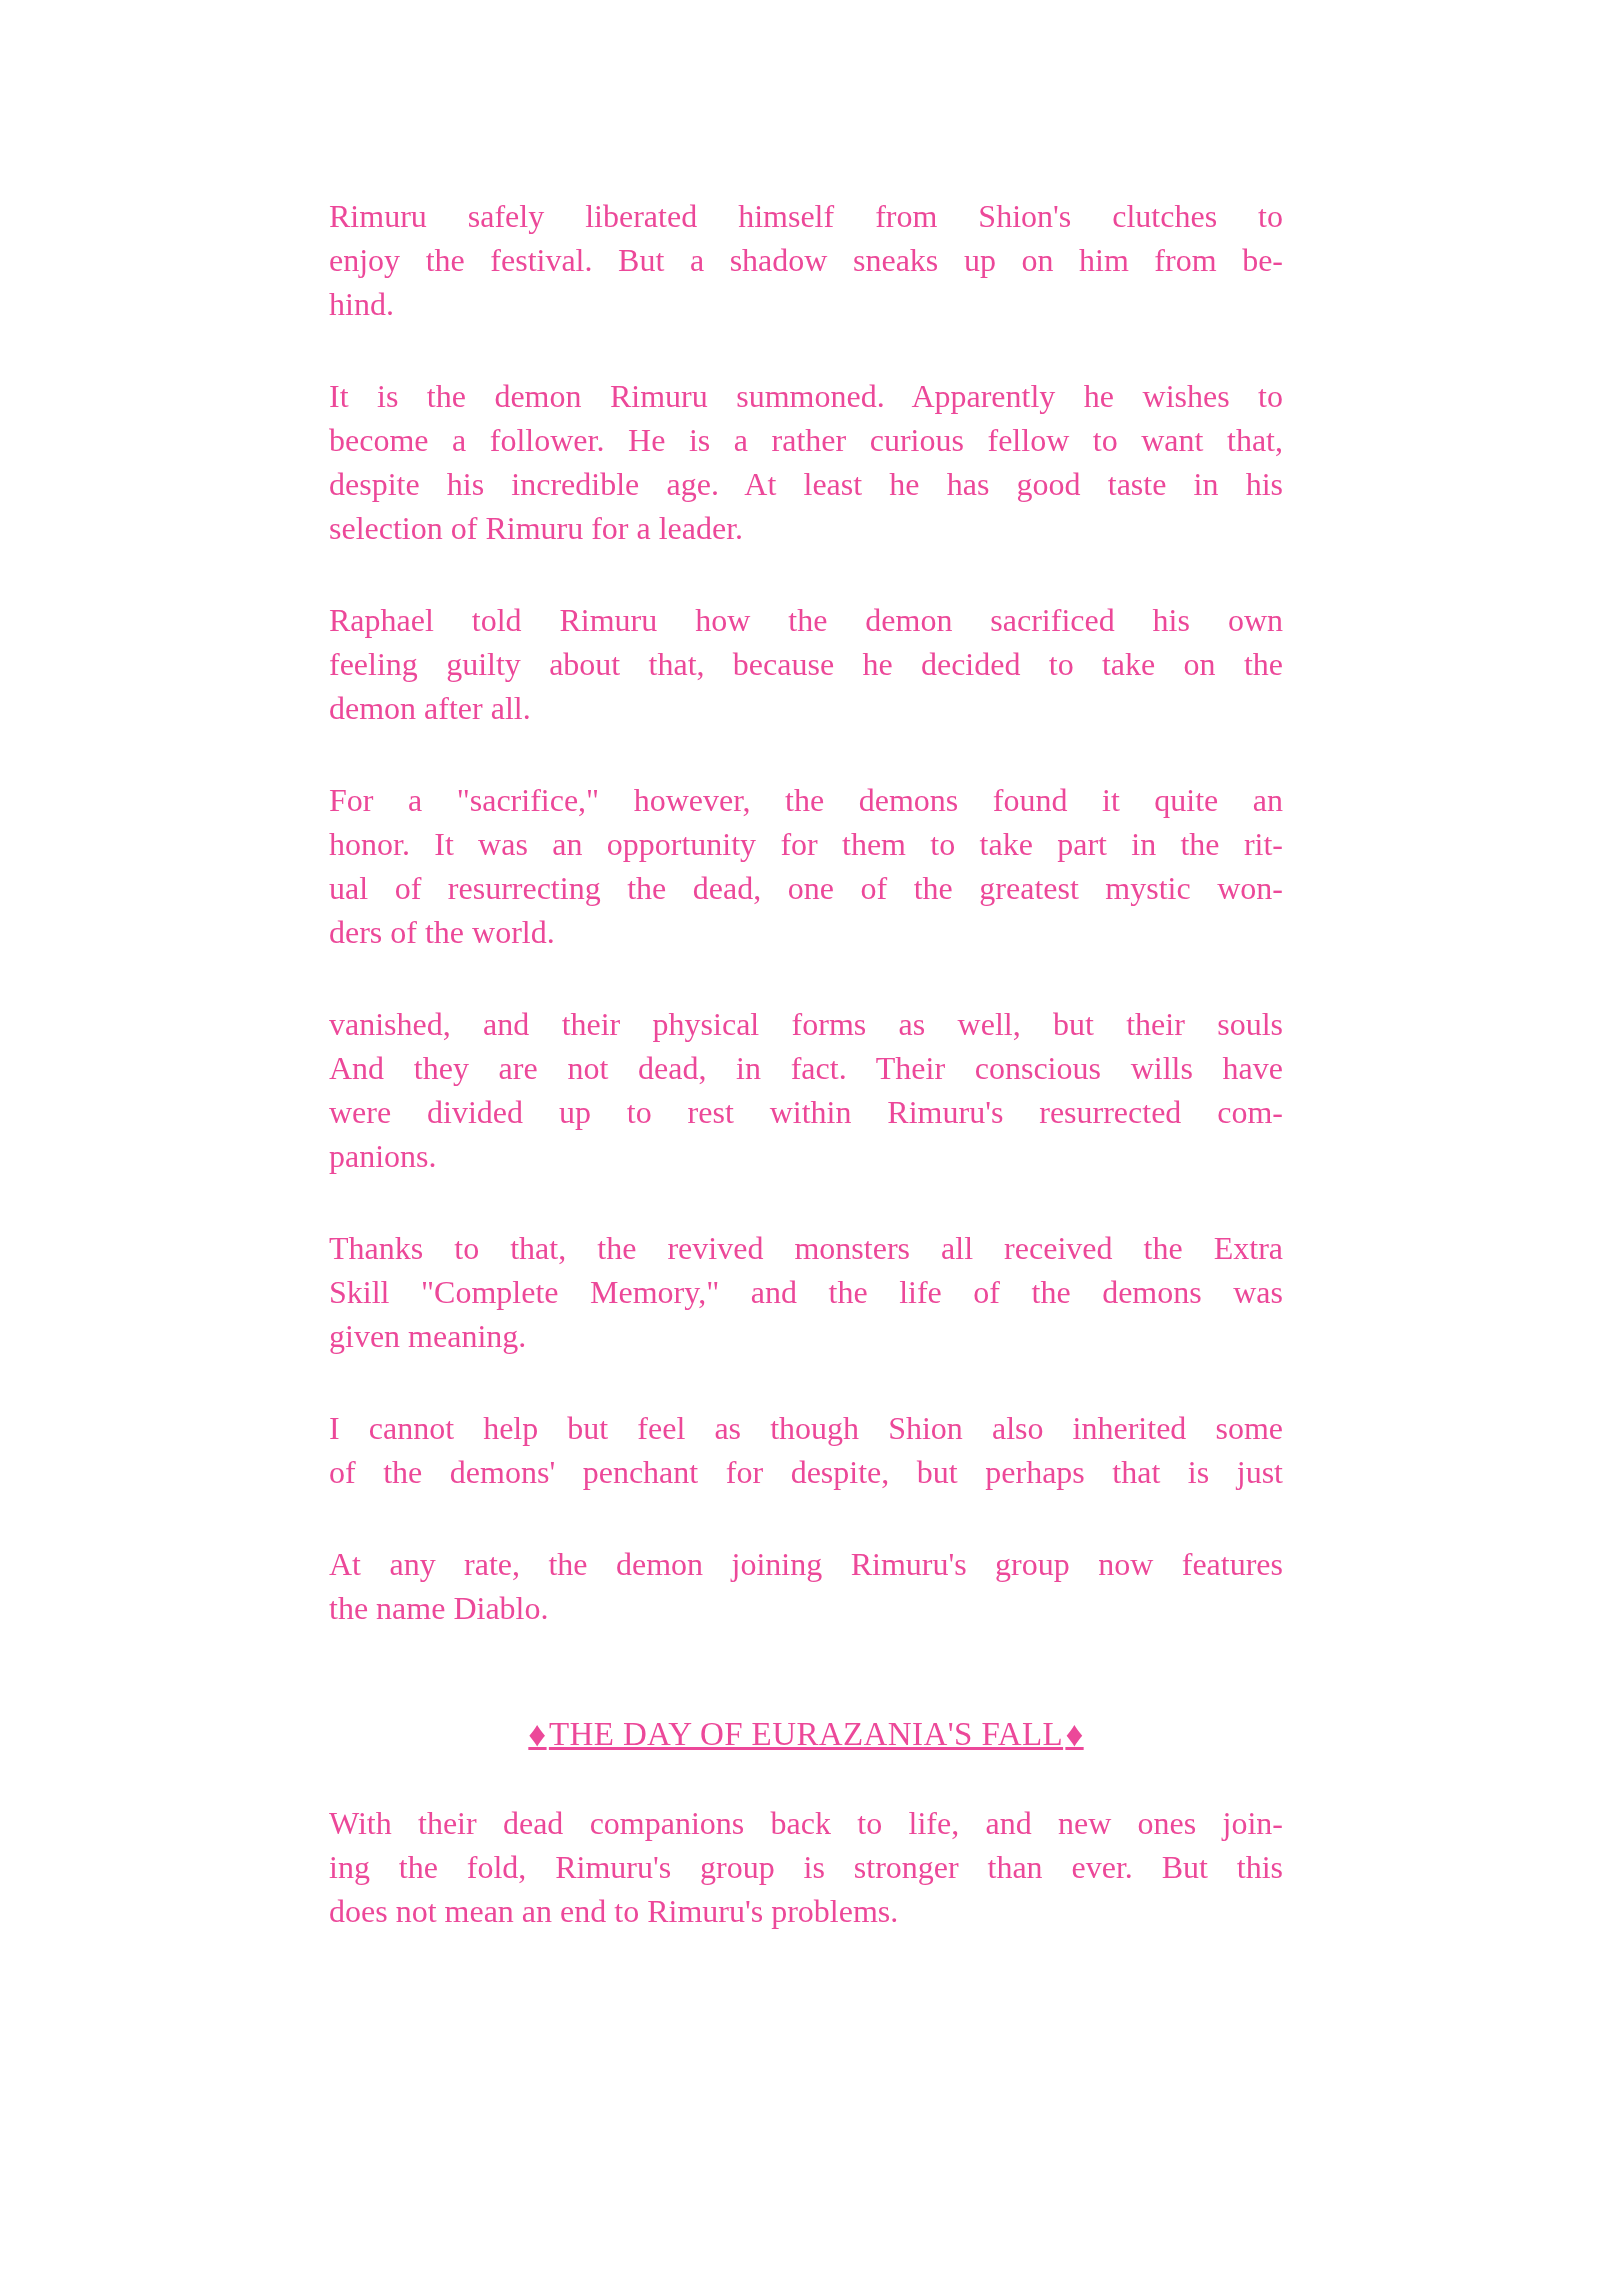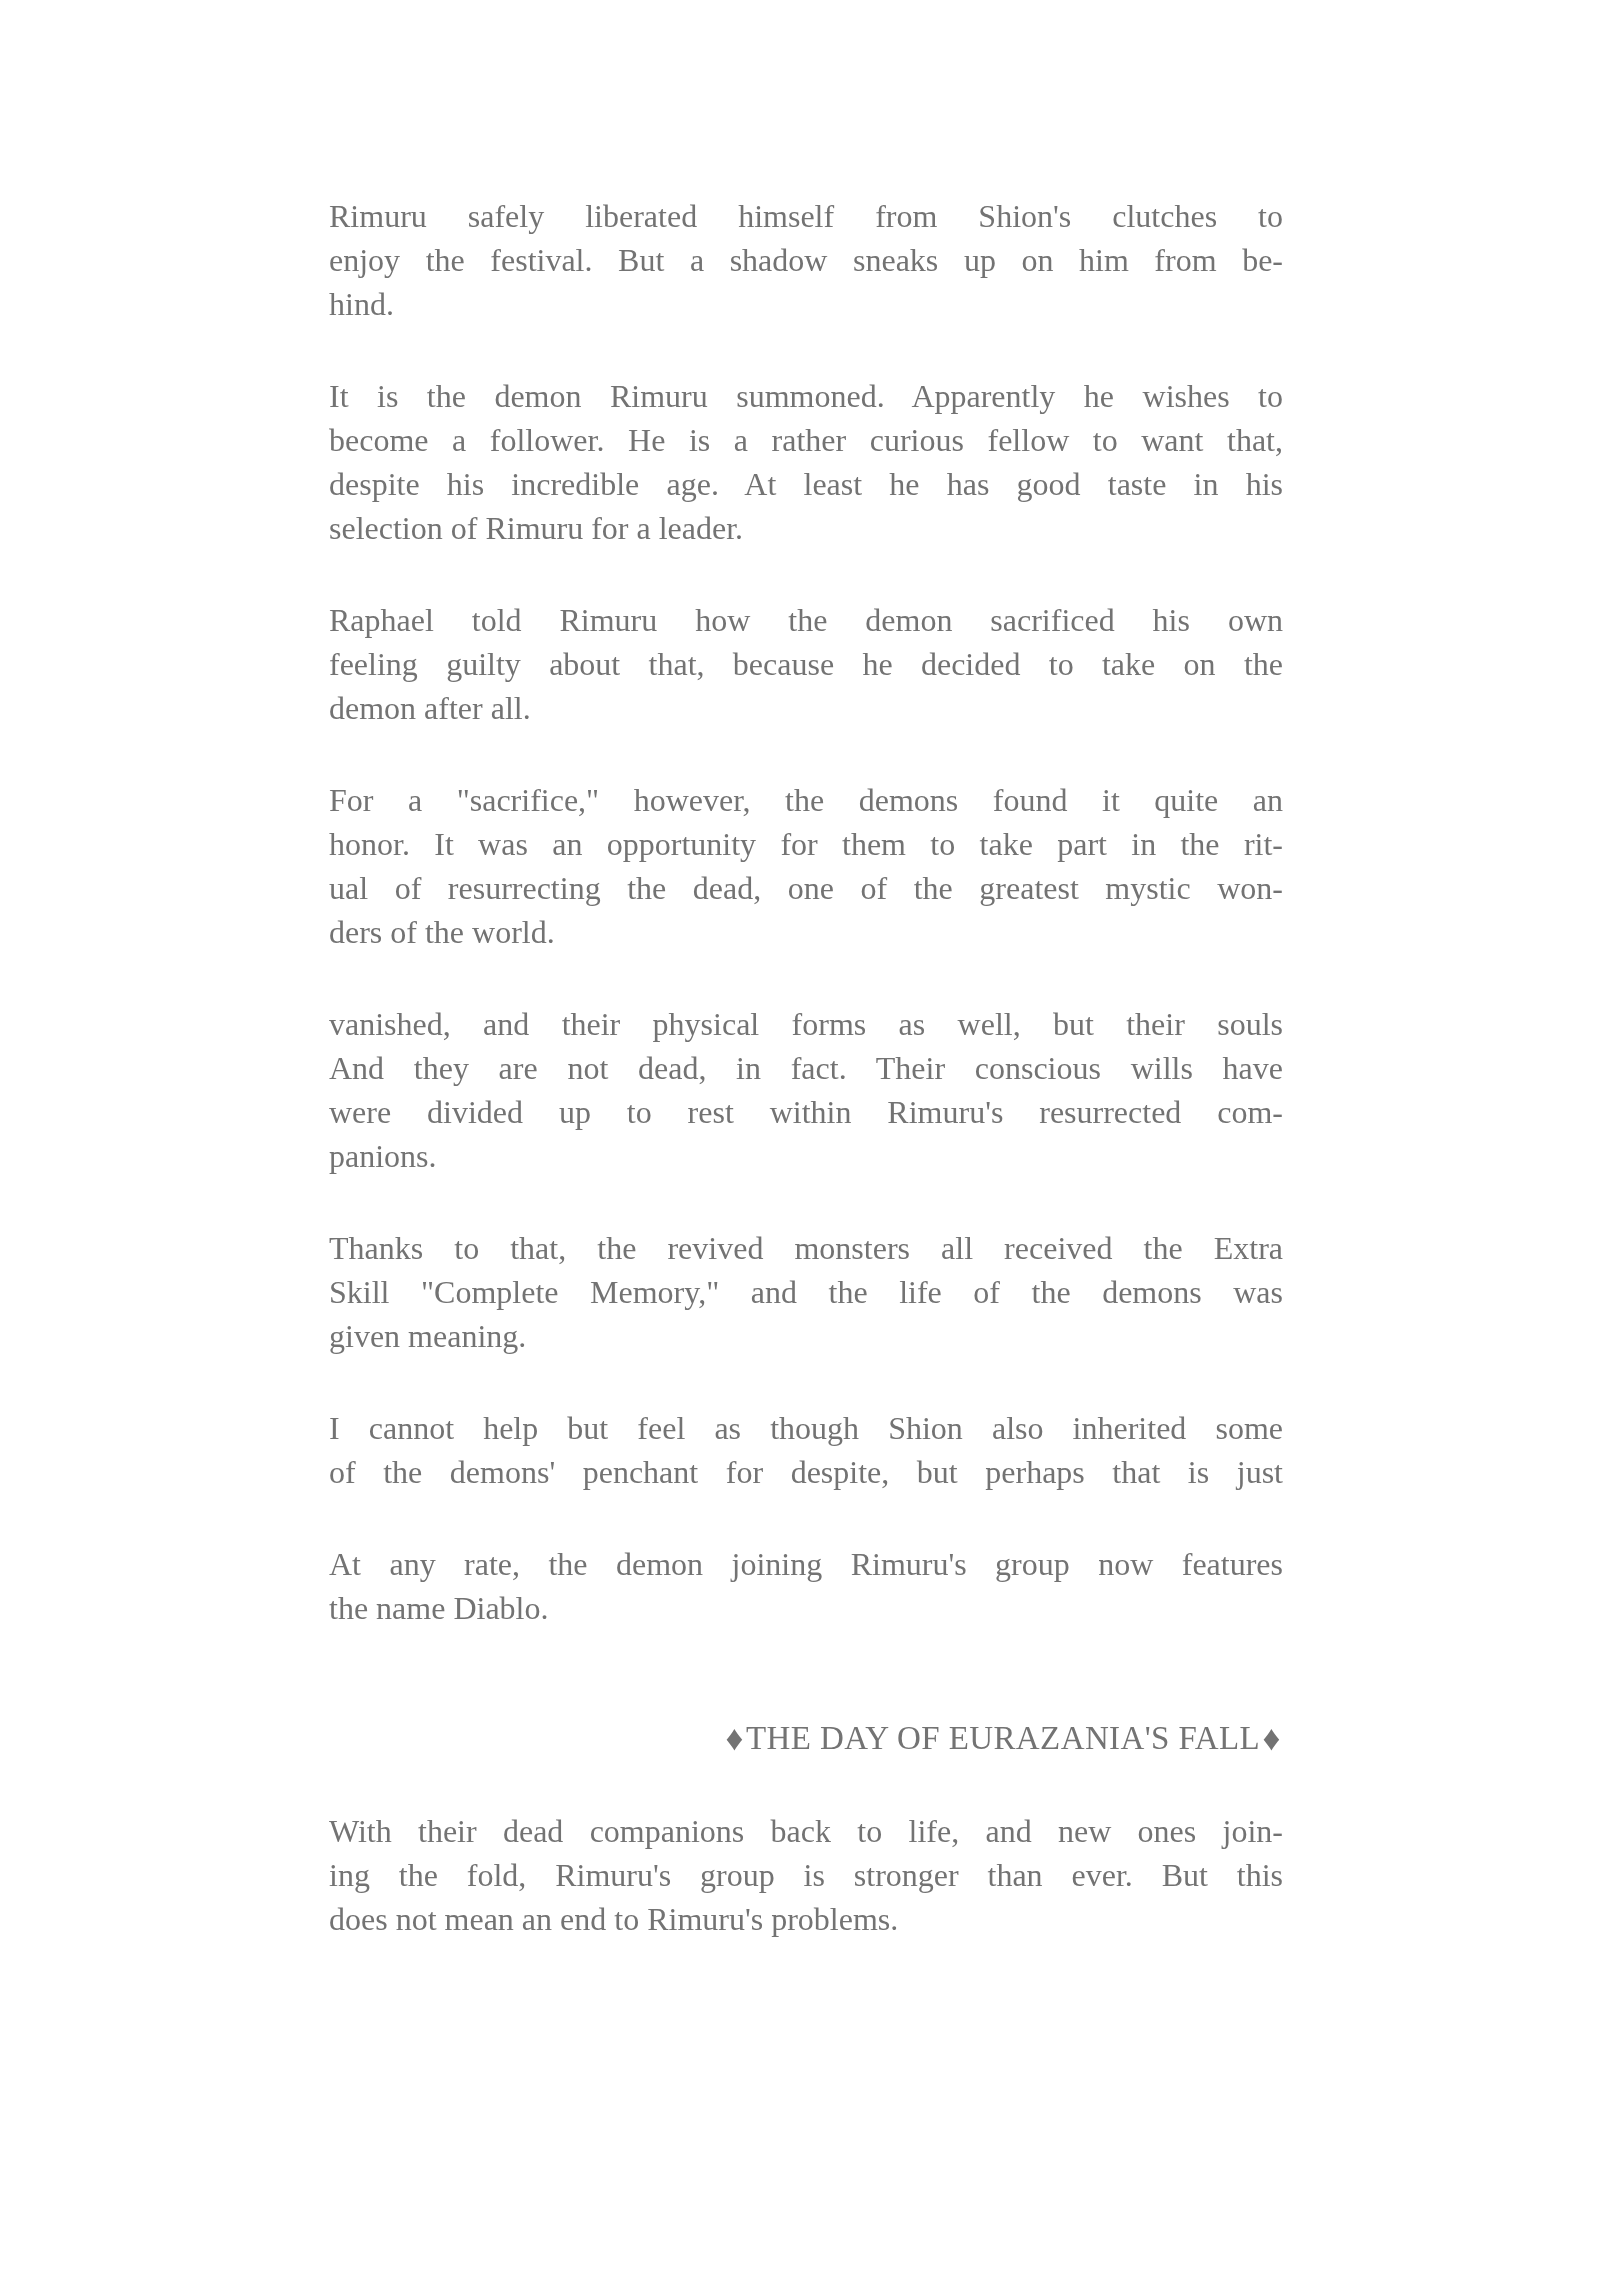--- a/index.html
+++ b/index.html
@@ -7,21 +7,21 @@
     padding: 0;
     background: #ffffff;
   }
   .page {
     position: relative;
     width: 1611px;
     height: 2295px;
     background: #ffffff;
     overflow: hidden;
     font-family: "Liberation Serif", "DejaVu Serif", serif;
-    color: #737373;
+    color: #ec4899;
   }
   .text-column {
     position: absolute;
     left: 329px;
     top: 194px;
     width: 954px;
   }
   .paragraph {
     margin: 0 0 48px 0;
   }
@@ -30,25 +30,26 @@
     line-height: 44px;
     text-align: justify;
     text-align-last: justify;
     white-space: normal;
   }
   .line.last {
     text-align-last: left;
   }
   .section-heading {
     margin: 86px 0 48px 0;
-    text-align: right;
+    text-align: center;
     font-size: 33px;
-    line-height: 44px;
+    line-height: 36px;
     letter-spacing: 0.4px;
     white-space: nowrap;
+    text-decoration: underline;
   }
   .diamond {
     font-size: 35px;
     padding: 0 2.3px;
     vertical-align: -0.8px;
   }
 </style>
 </head>
 <body>
 

